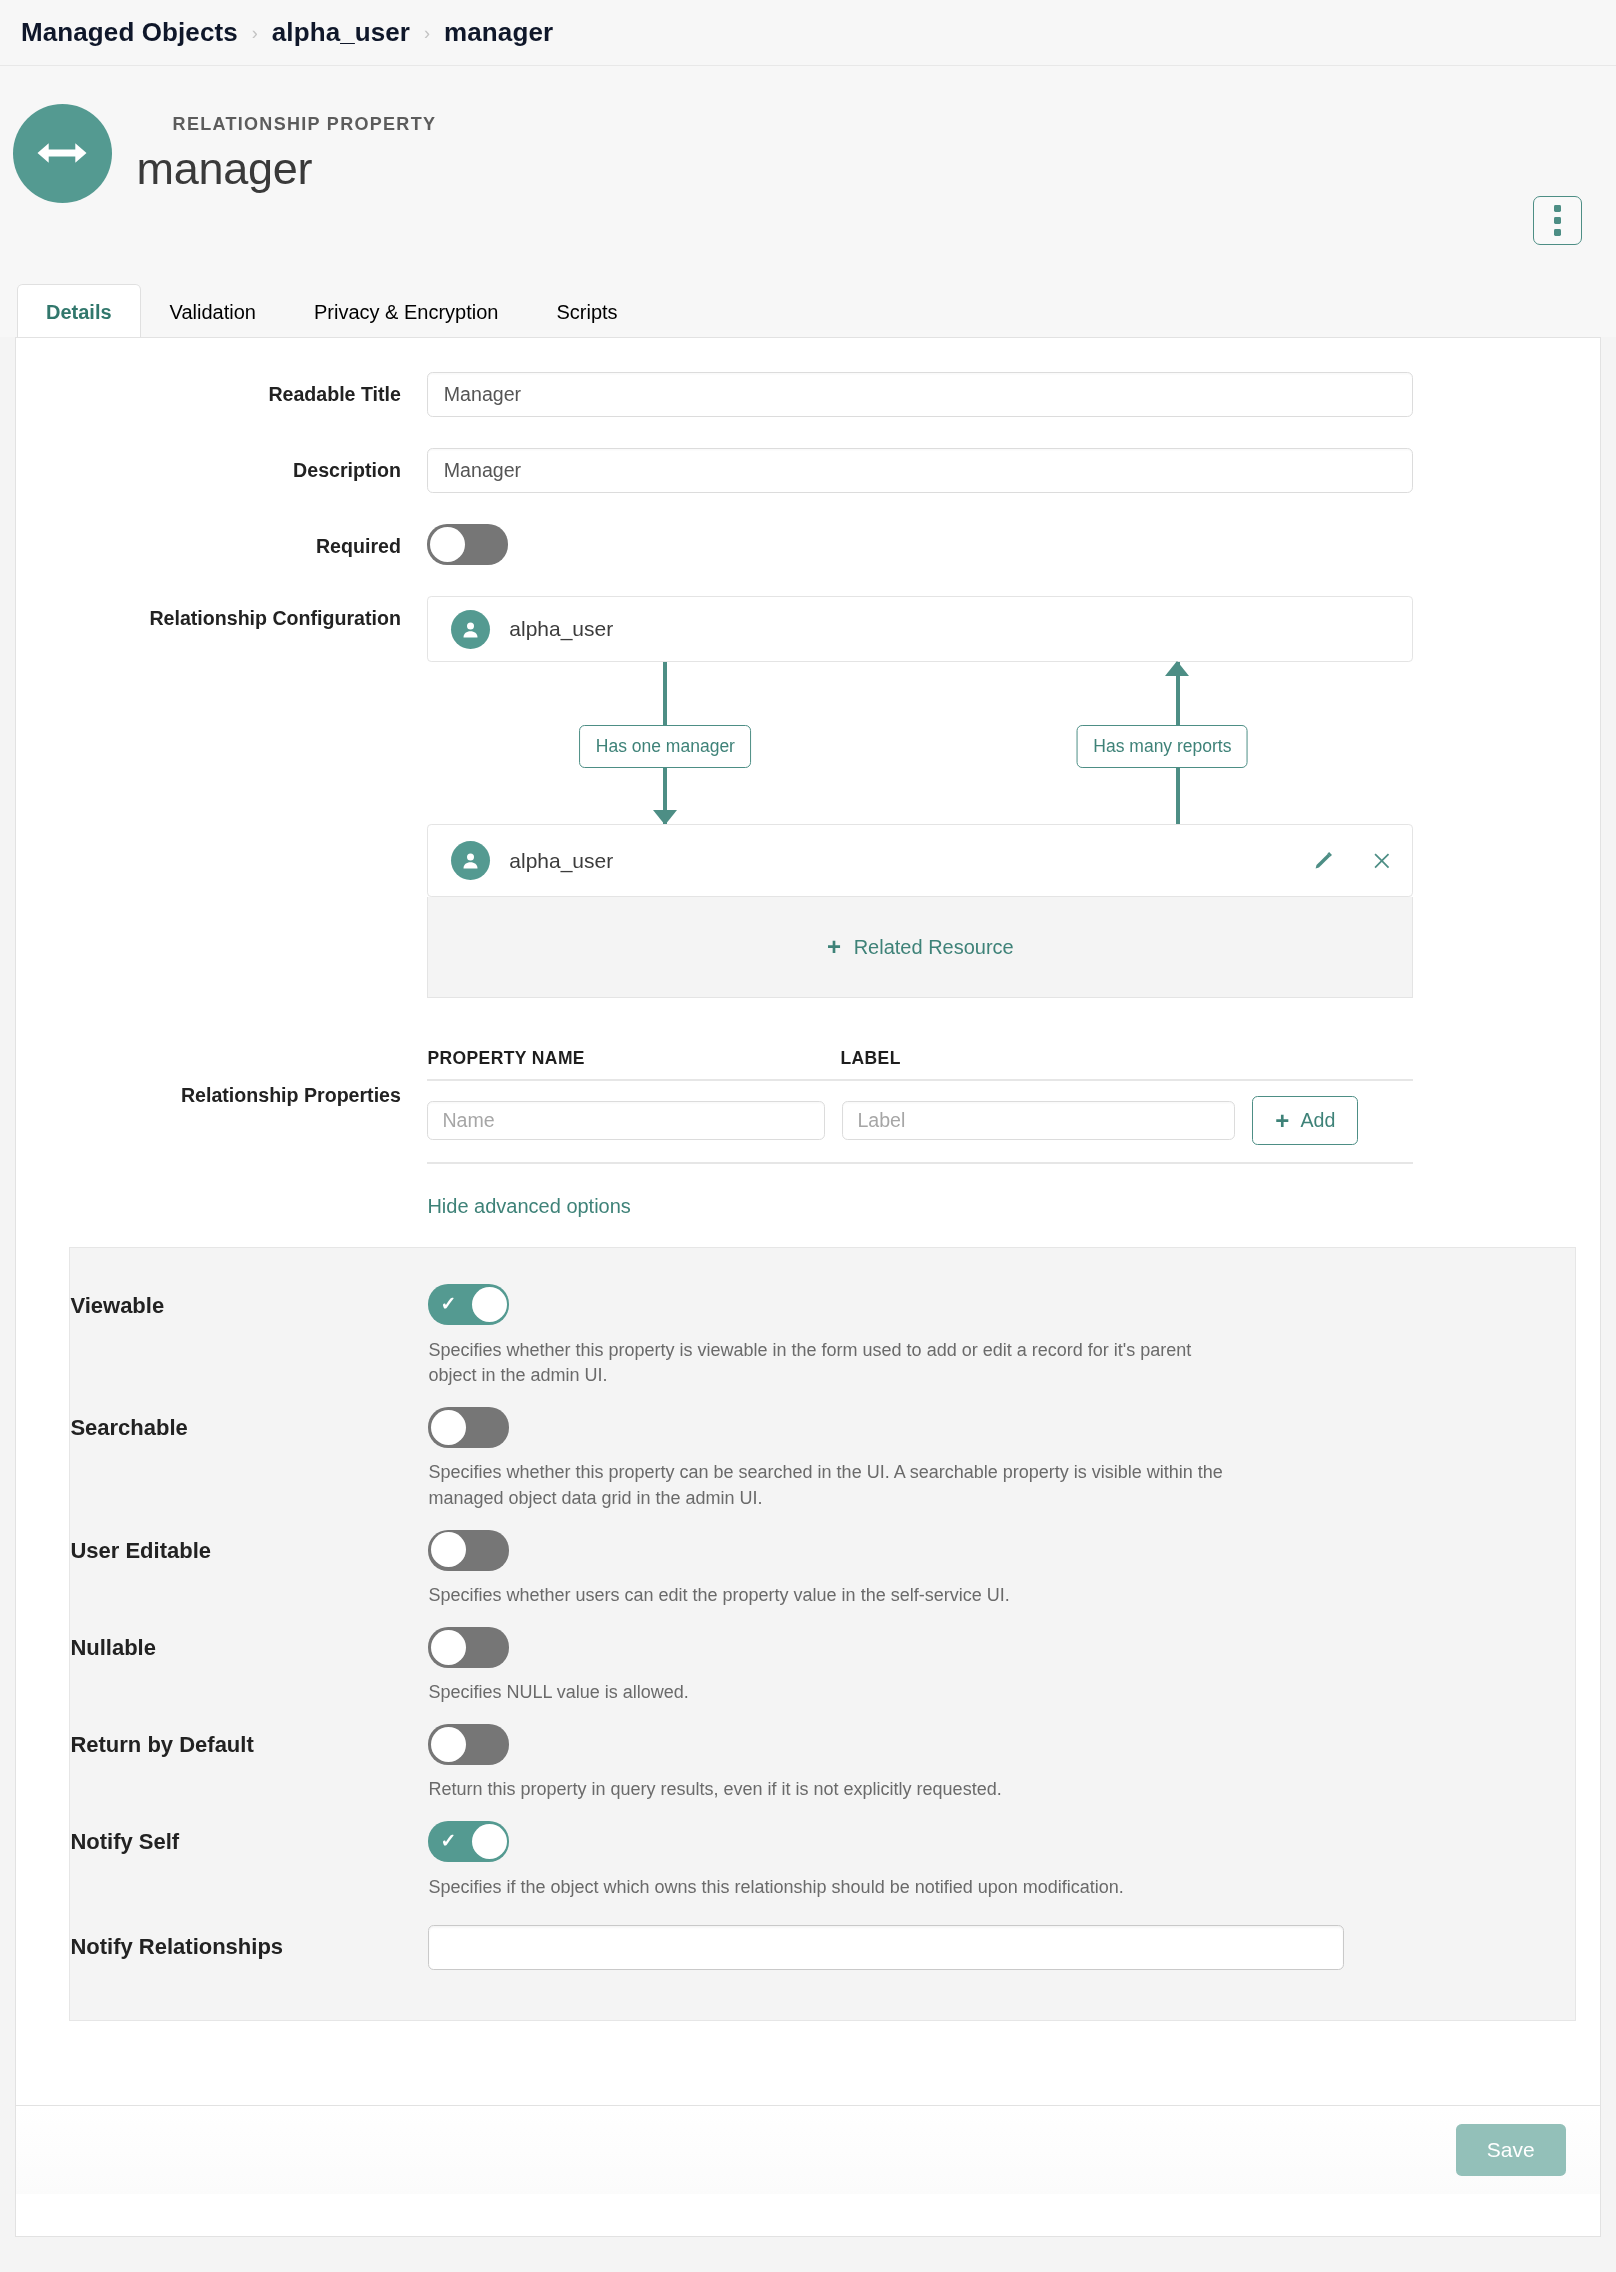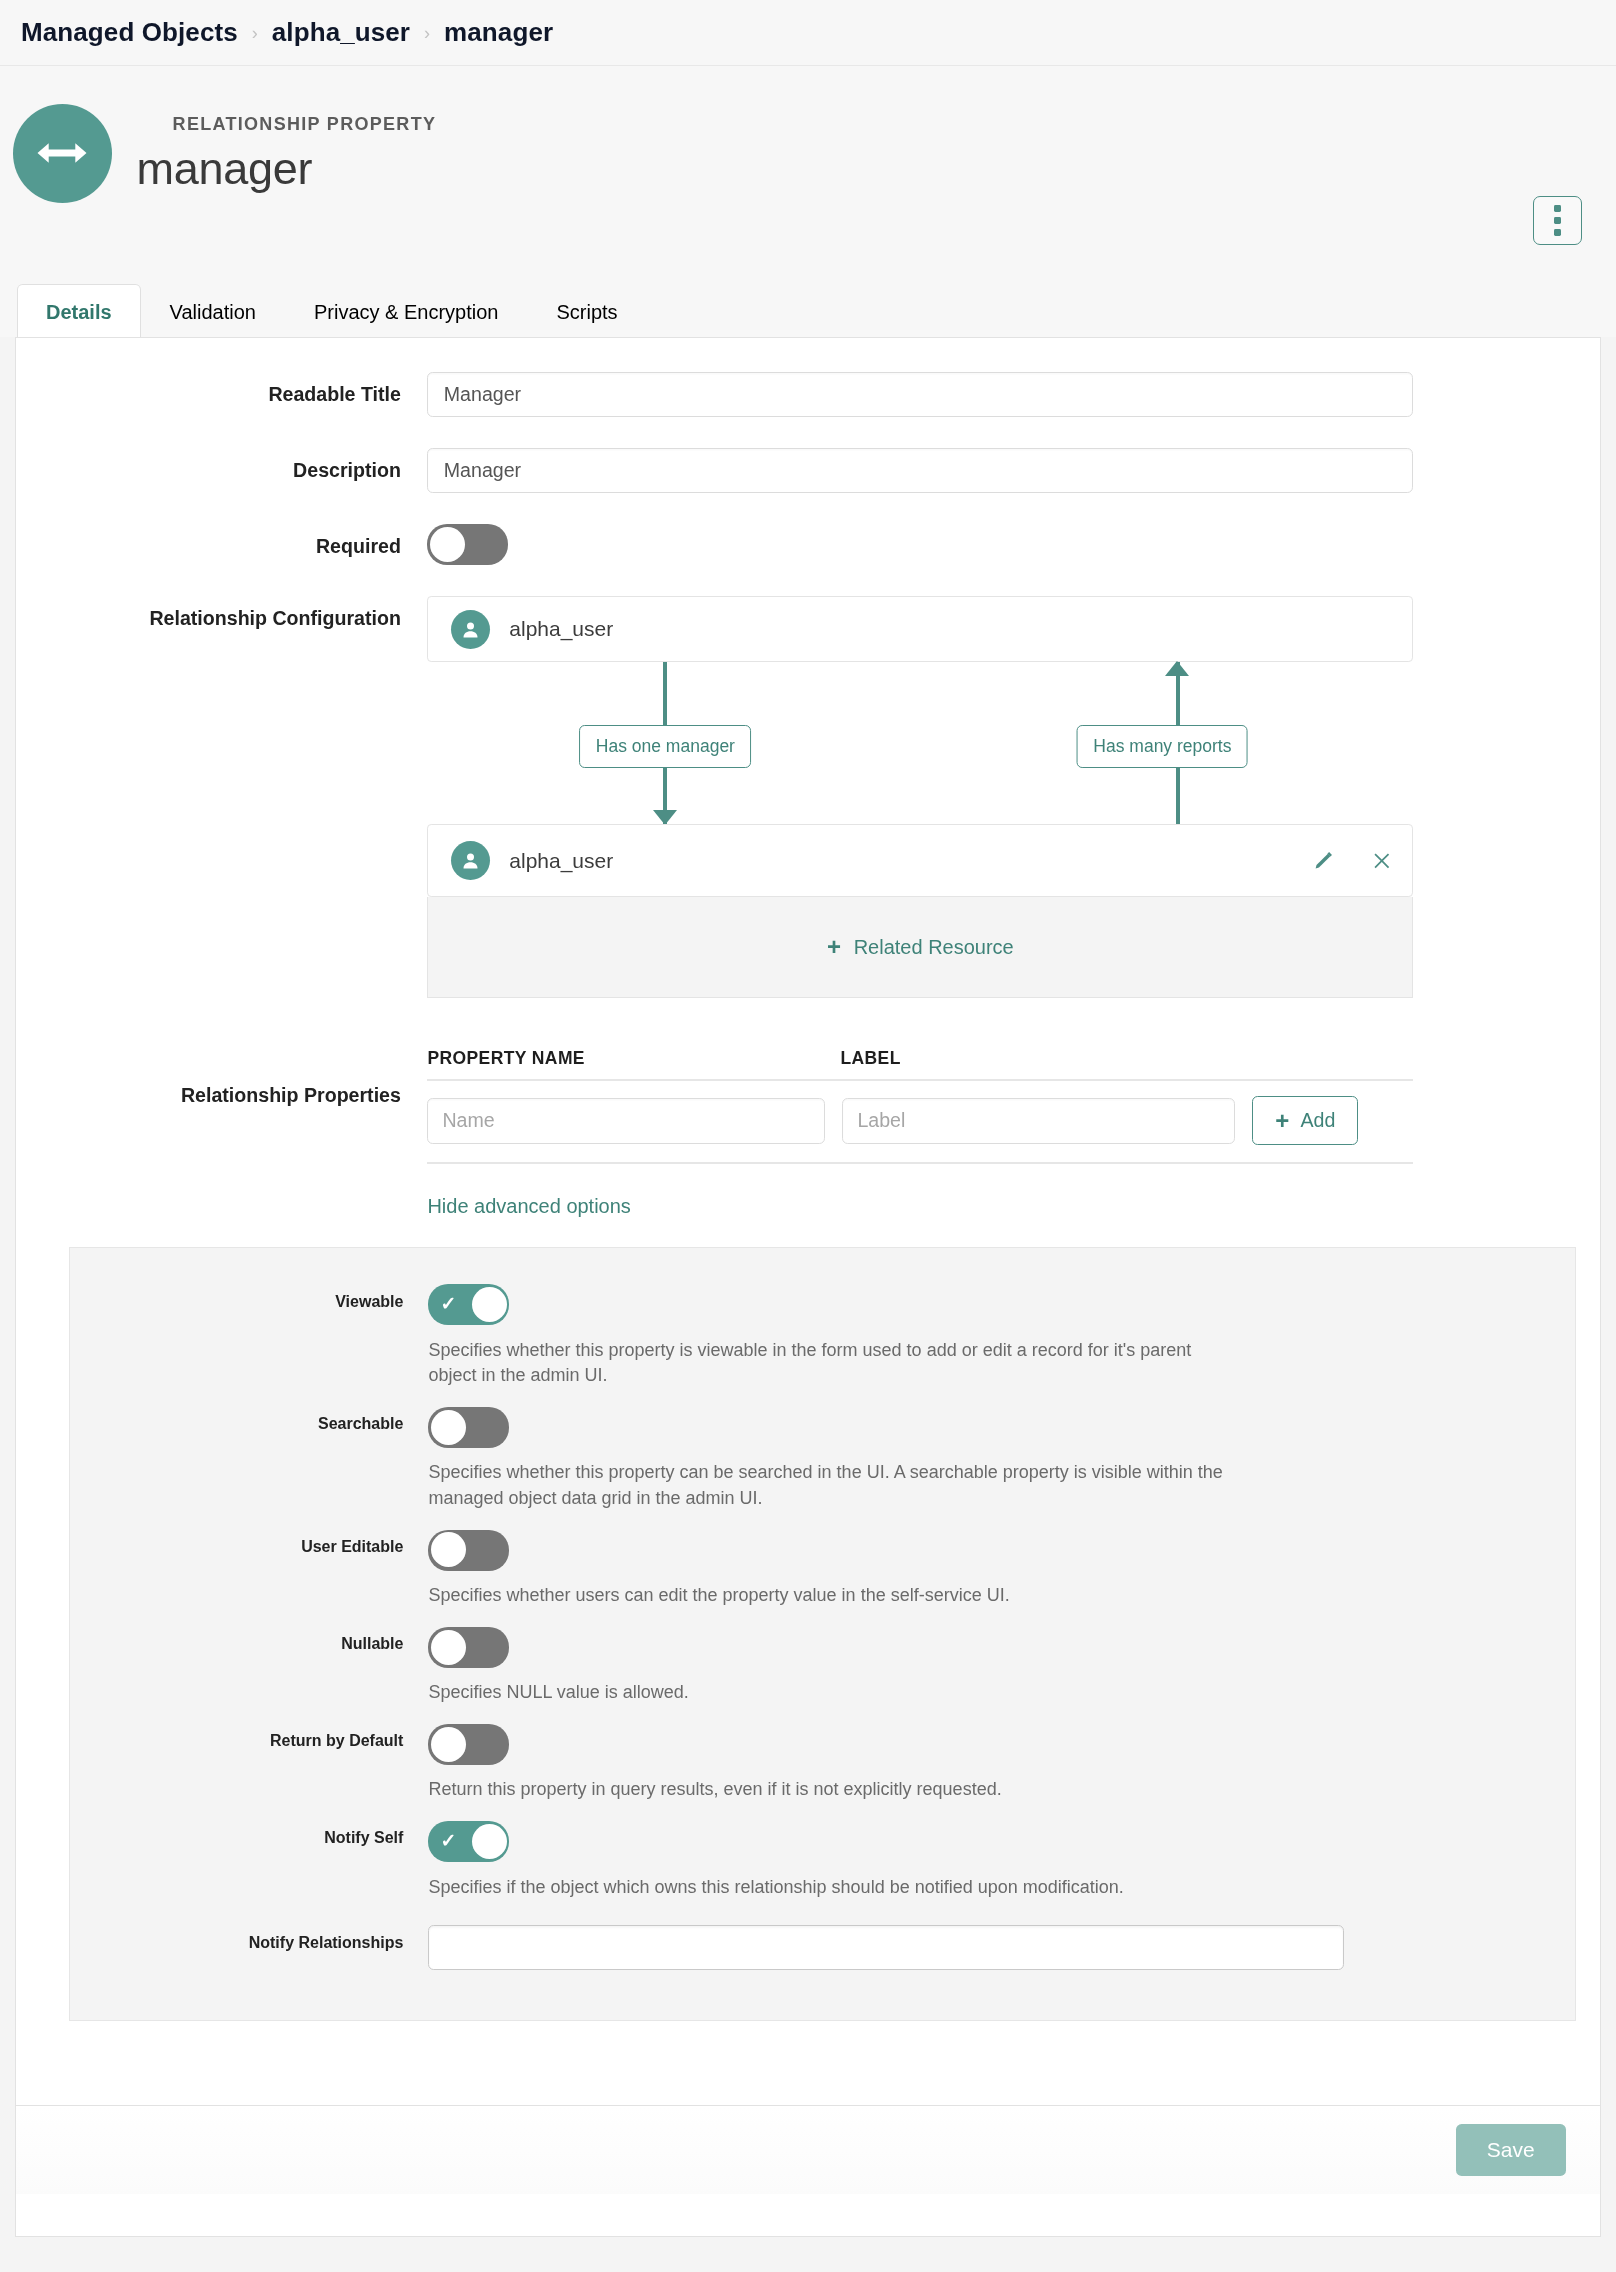--- a/index.html
+++ b/index.html
@@ -293,21 +293,21 @@
   .rp-th.c1 { width: 413px; }
   .rp-th.c2 { width: 413px; }
   .rp-row {
     display: flex;
     align-items: center;
     gap: 17px;
     padding: 15.4px 0 17px 0;
     border-bottom: 2.8px solid #e6e6e6;
   }
   .rp-input {
-    height: 46px;
+    height: 39px;
     border: 1.4px solid #dcdcdc;
     border-radius: 5.6px;
     padding: 0 14px;
     font-size: 19.6px;
     color: #404040;
     font-family: "Liberation Sans", sans-serif;
     background: #fff;
     box-shadow: inset 0 1.4px 1.4px rgba(0,0,0,.025);
   }
   .rp-input.c1 { width: 398px; }
@@ -340,24 +340,24 @@
   .adv-panel {
     margin: 29px 24px 0 53px;
     background: #f4f4f4;
     border: 1.4px solid #e6e6e6;
     padding: 36px 0 50px 0;
   }
   .adv-row { display: flex; align-items: flex-start; margin-bottom: 18px; }
   .adv-label {
     width: 358px;
     flex: 0 0 358px;
-    text-align: right;
+    text-align: left;
     padding-right: 25px;
     padding-top: 8.4px;
-    font-size: 16px;
+    font-size: 22px;
     font-weight: bold;
     color: #222;
   }
   .adv-ctrl { flex: 1 1 auto; padding-right: 49px; }
   .adv-desc {
     font-size: 18px;
     color: #6a6a6a;
     line-height: 1.42;
     margin-top: 12.6px;
     max-width: 796px;

